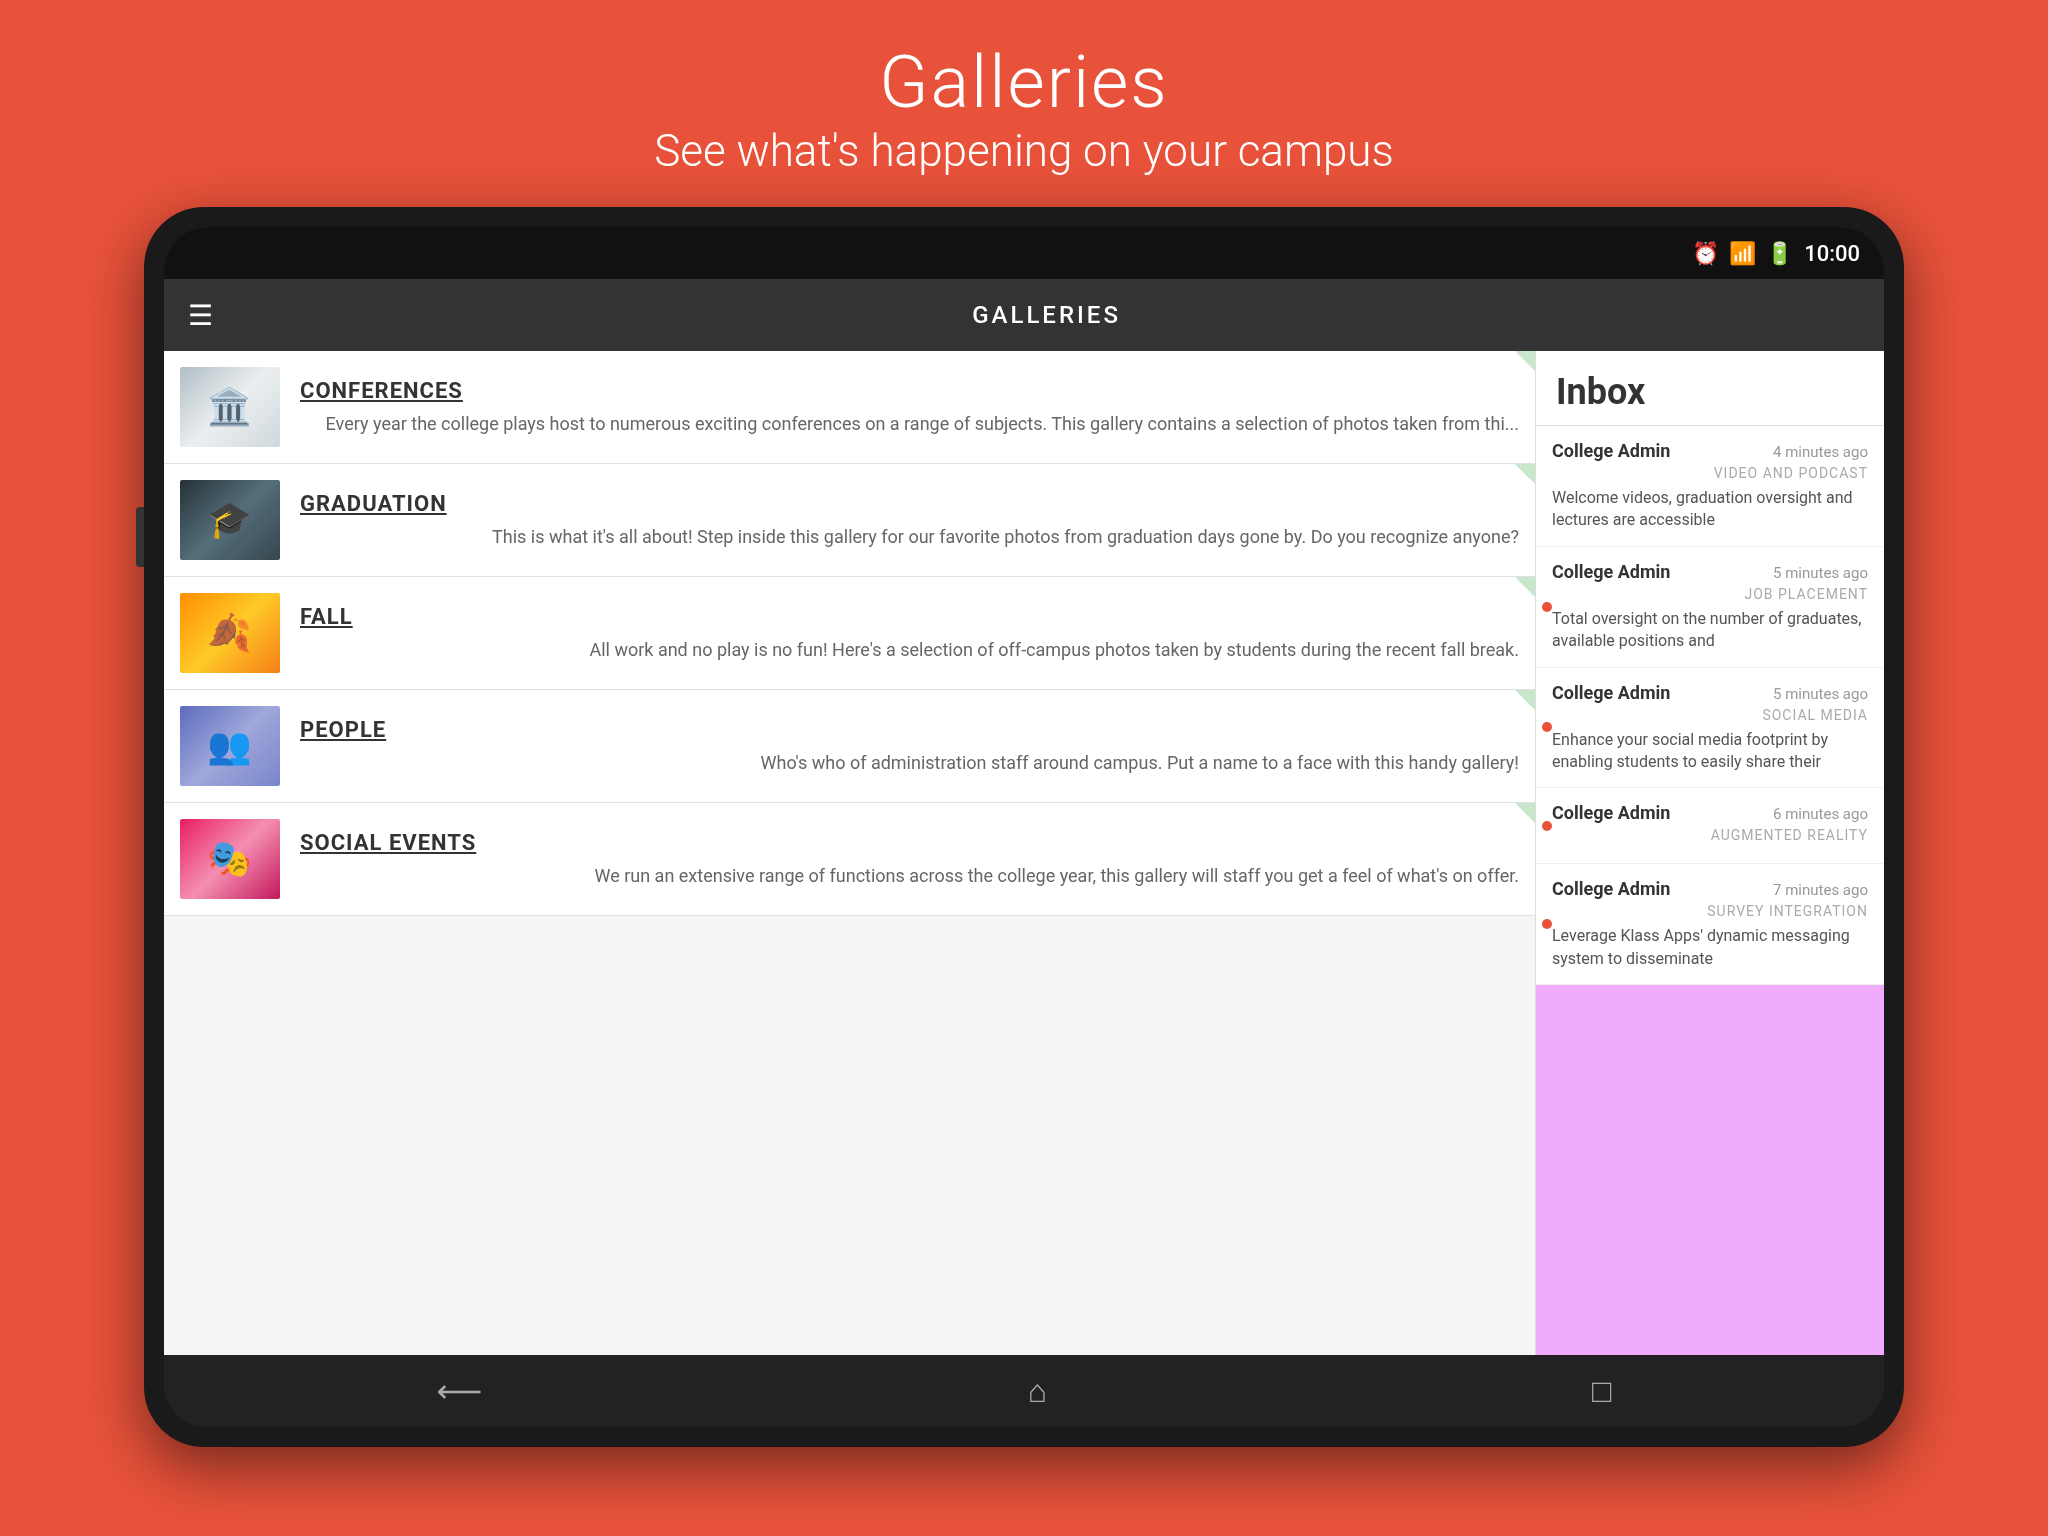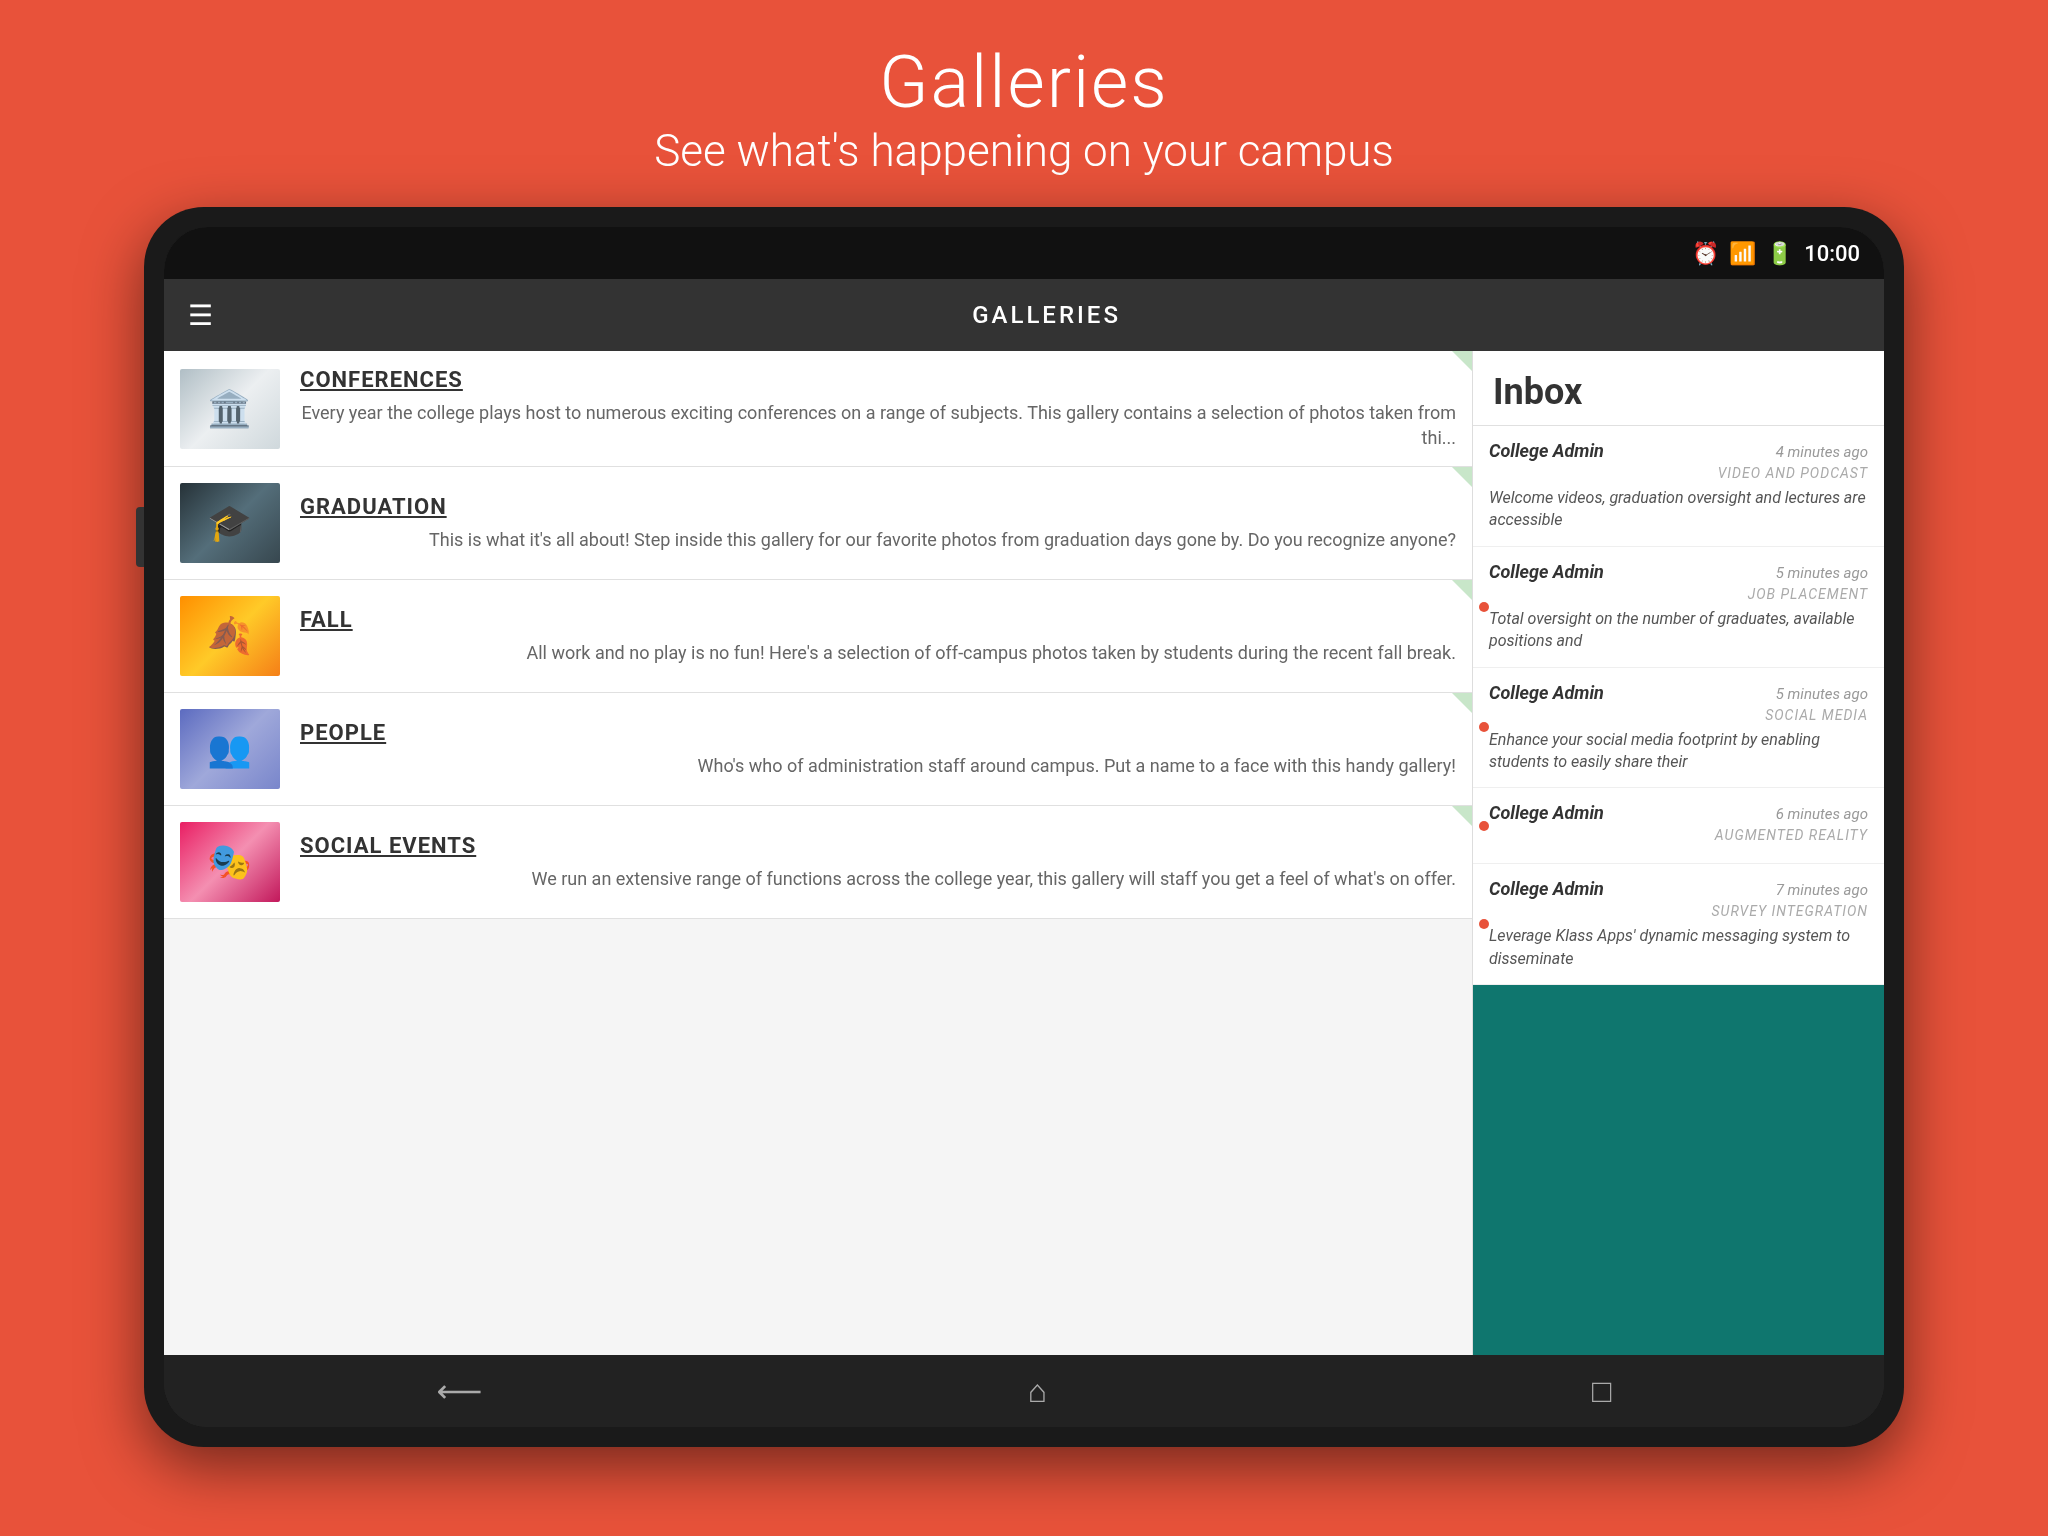--- a/index.html
+++ b/index.html
@@ -179,42 +179,41 @@
       text-decoration: underline;
     }
     .gallery-desc {
       font-size: 18px;
       color: #666;
       line-height: 1.4;
       text-align: right;
     }
     
     .inbox-panel {
-      width: 412px;
-      background: #0f766e;
+      width: 349px;
+      background: #f0abfc;
       border-left: 1px solid #ddd;
       display: flex;
       flex-direction: column;
       overflow: hidden;
       flex-shrink: 0;
     }
     .inbox-header {
       padding: 20px 20px 12px;
       background: white;
       border-bottom: 1px solid #e0e0e0;
     }
     .inbox-title {
       font-size: 36px;
       font-weight: 700;
       color: #333;
     }
     .inbox-messages {
       flex: 1;
       overflow-y: auto;
-      font-style: italic;
     }
     .inbox-message {
       background: white;
       border-bottom: 1px solid #eeee;
       padding: 14px 16px;
       position: relative;
     }
     .inbox-message.unread::before {
       content: '';
       position: absolute;

